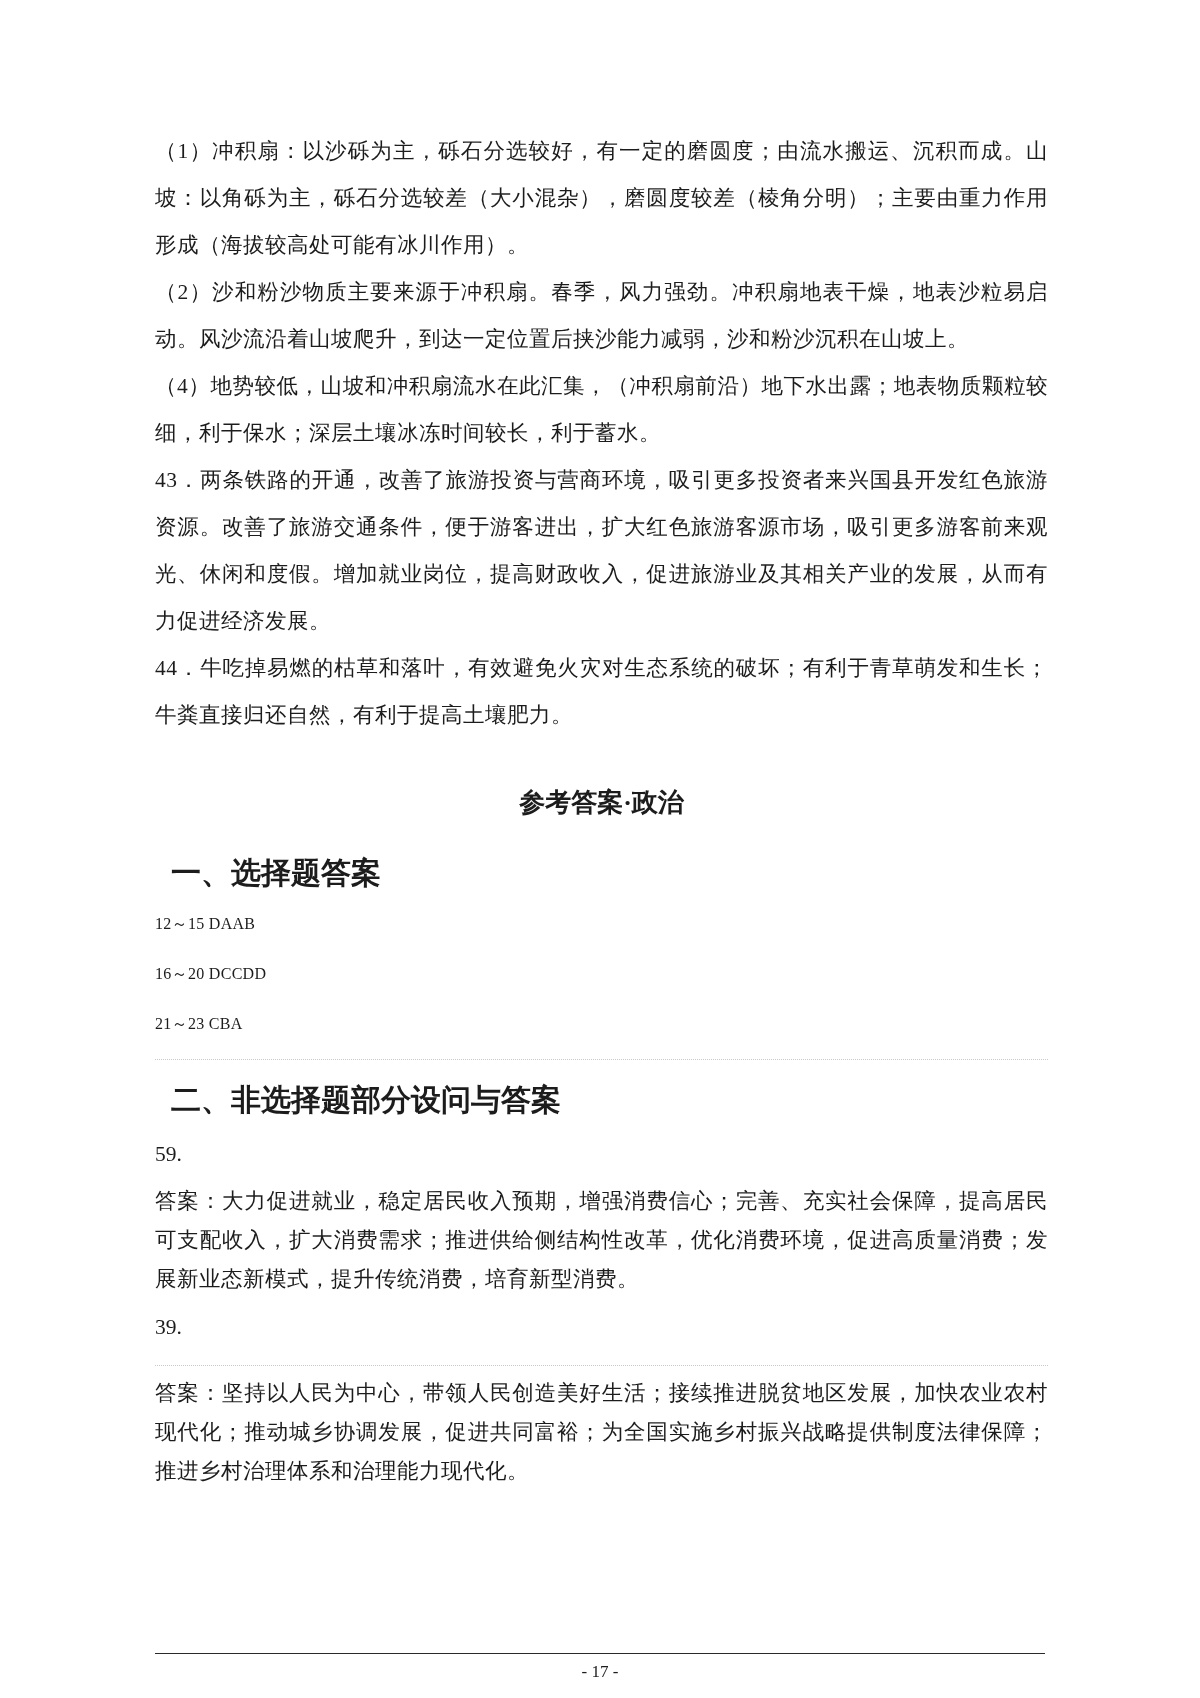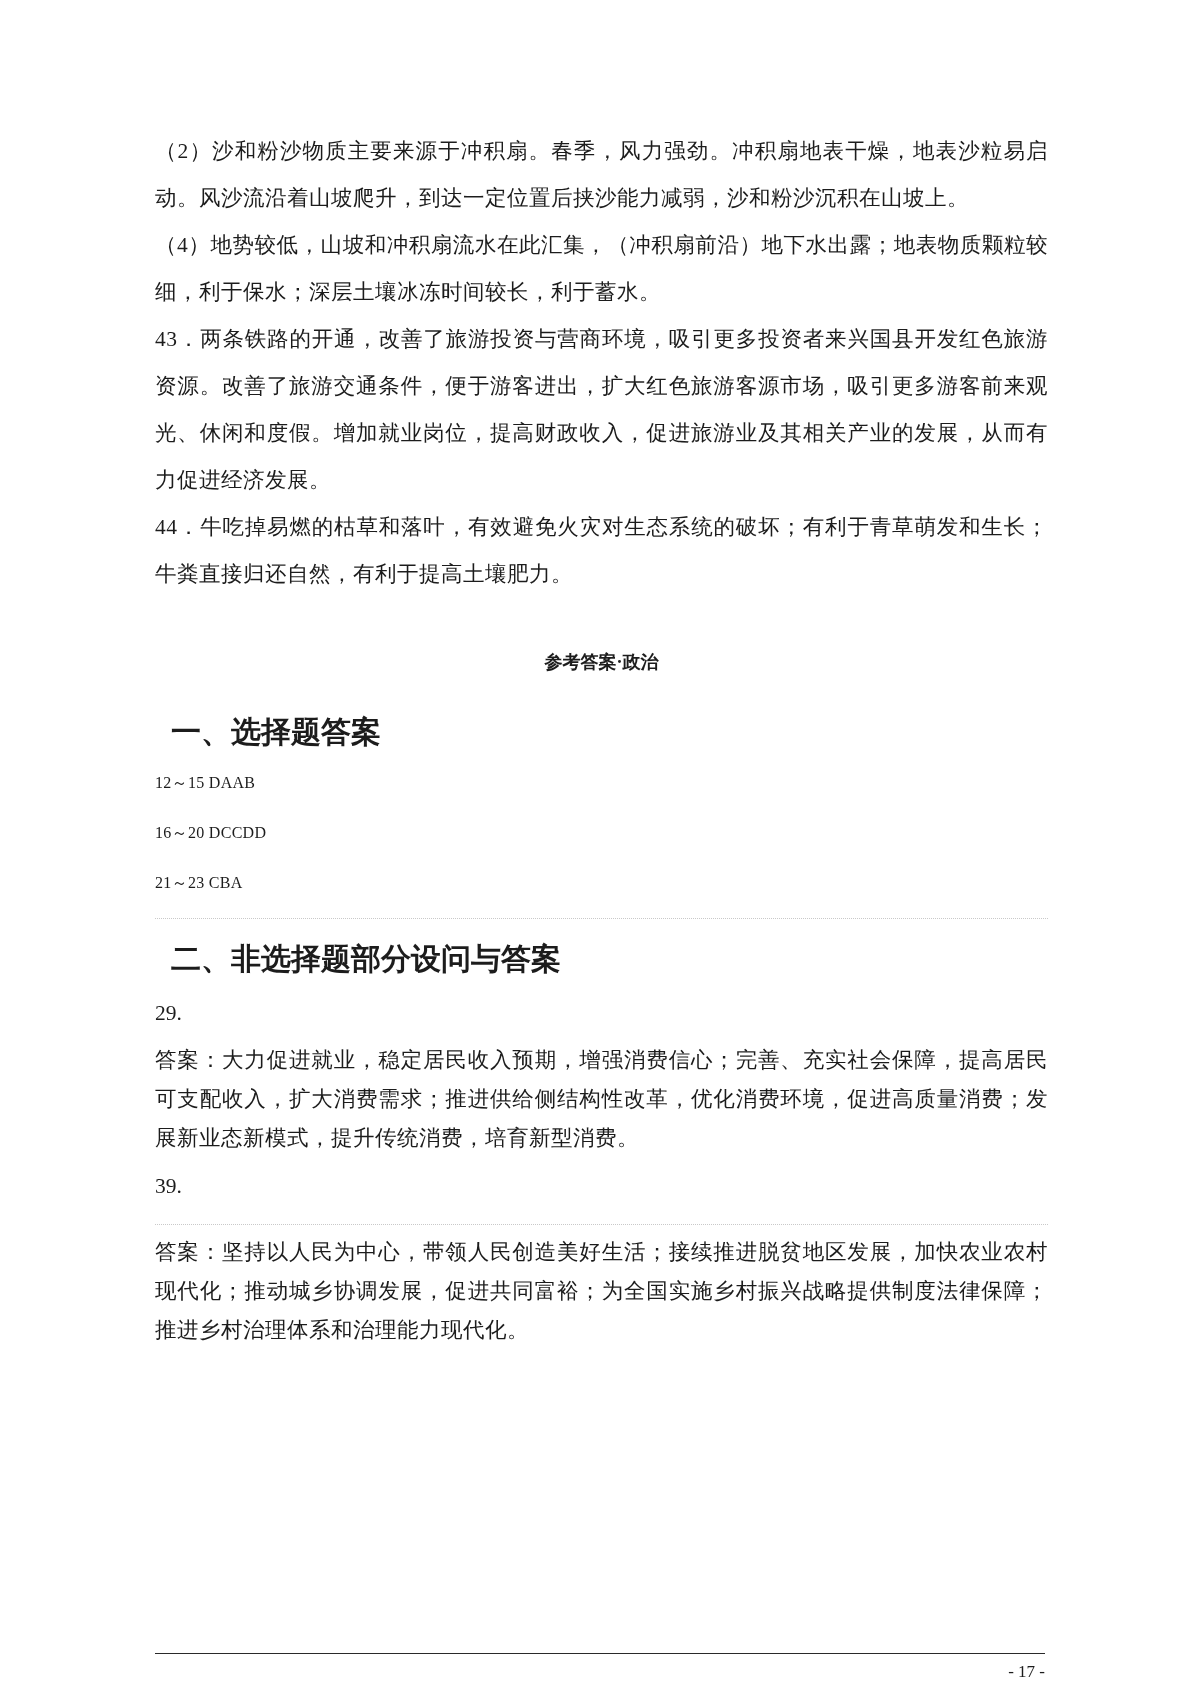--- a/index.html
+++ b/index.html
@@ -25,21 +25,21 @@
   .geo p {
     margin: 0;
     font-size: 21.5px;
     line-height: 47px;
     text-align: justify;
     letter-spacing: 0.5px;
   }
   .politics-title {
     margin: 34px 0 0 0;
     text-align: center;
-    font-size: 18px;
+    font-size: 26px;
     font-weight: bold;
     line-height: 60px;
   }
   .sec-heading {
     margin: 14px 0 0 16px;
     font-size: 30px;
     font-weight: bold;
     line-height: 52px;
   }
   .choice-line {
@@ -70,51 +70,52 @@
     left: 155px;
     right: 155px;
     bottom: 14px;
   }
   .footer-rule {
     border: none;
     border-top: 1.5px solid #2a2a2a;
     margin: 0 0 6px 0;
   }
   .page-number {
-    text-align: right;
+    text-align: center;
     font-size: 17px;
     line-height: 24px;
     color: #1c1c1c;
   }
 </style>
 </head>
 <body>
 
 <div class="page">
 
   <div class="geo">
+    <p>（1）冲积扇：以沙砾为主，砾石分选较好，有一定的磨圆度；由流水搬运、沉积而成。山坡：以角砾为主，砾石分选较差（大小混杂），磨圆度较差（棱角分明）；主要由重力作用形成（海拔较高处可能有冰川作用）。</p>
     <p>（2）沙和粉沙物质主要来源于冲积扇。春季，风力强劲。冲积扇地表干燥，地表沙粒易启动。风沙流沿着山坡爬升，到达一定位置后挟沙能力减弱，沙和粉沙沉积在山坡上。</p>
     <p>（4）地势较低，山坡和冲积扇流水在此汇集，（冲积扇前沿）地下水出露；地表物质颗粒较细，利于保水；深层土壤冰冻时间较长，利于蓄水。</p>
     <p>43．两条铁路的开通，改善了旅游投资与营商环境，吸引更多投资者来兴国县开发红色旅游资源。改善了旅游交通条件，便于游客进出，扩大红色旅游客源市场，吸引更多游客前来观光、休闲和度假。增加就业岗位，提高财政收入，促进旅游业及其相关产业的发展，从而有力促进经济发展。</p>
     <p>44．牛吃掉易燃的枯草和落叶，有效避免火灾对生态系统的破坏；有利于青草萌发和生长；牛粪直接归还自然，有利于提高土壤肥力。</p>
   </div>
 
   <h1 class="politics-title">参考答案·政治</h1>
 
   <h2 class="sec-heading">一、选择题答案</h2>
 
   <p class="choice-line">12～15 DAAB</p>
   <p class="choice-line">16～20 DCCDD</p>
   <p class="choice-line">21～23 CBA</p>
 
   <hr class="dotted-divider">
 
   <h2 class="sec-heading">二、非选择题部分设问与答案</h2>
 
-  <p class="q-number">29.</p>
+  <p class="q-number">59.</p>
   <p class="answer-para">答案：大力促进就业，稳定居民收入预期，增强消费信心；完善、充实社会保障，提高居民可支配收入，扩大消费需求；推进供给侧结构性改革，优化消费环境，促进高质量消费；发展新业态新模式，提升传统消费，培育新型消费。</p>
 
   <p class="q-number">39.</p>
 
   <hr class="dotted-divider">
 
   <p class="answer-para">答案：坚持以人民为中心，带领人民创造美好生活；接续推进脱贫地区发展，加快农业农村现代化；推动城乡协调发展，促进共同富裕；为全国实施乡村振兴战略提供制度法律保障；推进乡村治理体系和治理能力现代化。</p>
 
 </div>
 

